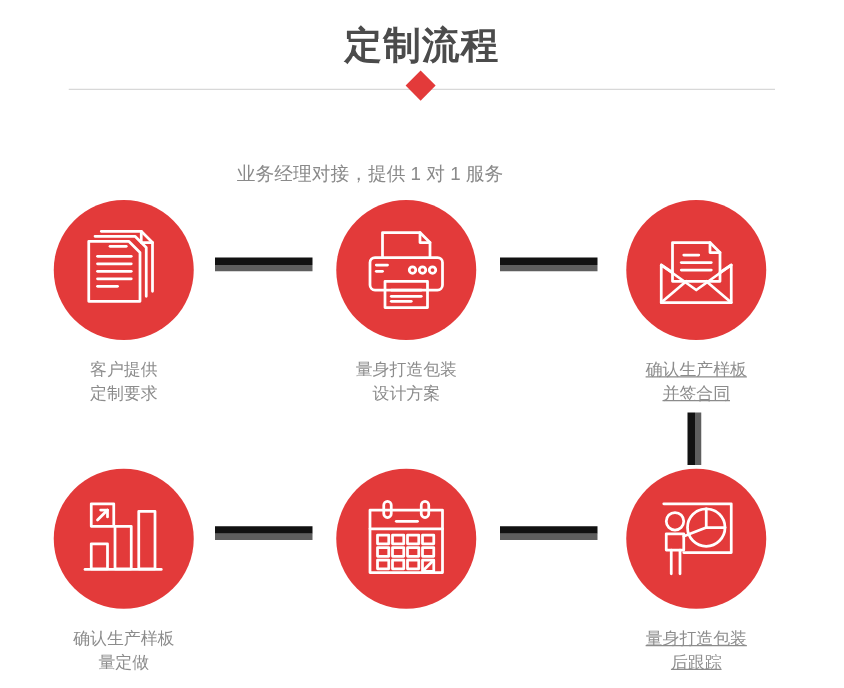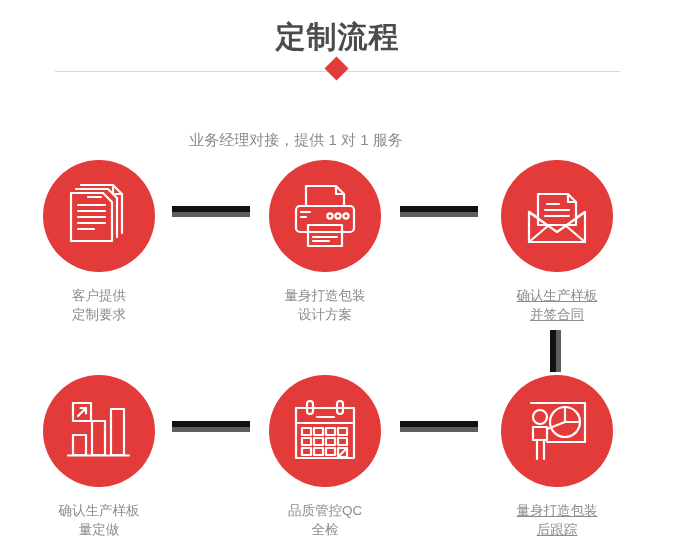--- a/index.html
+++ b/index.html
@@ -284,22 +284,20 @@
           <rect x="37" y="43" width="9" height="7"></rect>
           <rect x="49" y="43" width="9" height="7"></rect>
           <rect x="13" y="53" width="9" height="7"></rect>
           <rect x="25" y="53" width="9" height="7"></rect>
           <rect x="37" y="53" width="9" height="7"></rect>
           <path d="M49 53 H58 V62 H49 Z"></path>
           <line x1="50" y1="61" x2="57" y2="54"></line>
         </g>
       </svg>
     </div>
-    <div class="step-label">品质管控QC
-全检</div>
   </div>
 
   <div class="step step-r2 step-c3">
     <div class="circle">
       <svg width="72" height="72" viewBox="0 0 72 72">
         <g fill="none" stroke="#ffffff" stroke-width="2.2" stroke-linejoin="round" stroke-linecap="round">
           <path d="M10 8 H64 V47 H26"></path>
           <circle cx="44" cy="27" r="15"></circle>
           <line x1="44" y1="27" x2="44" y2="12"></line>
           <line x1="44" y1="27" x2="59" y2="27"></line>

